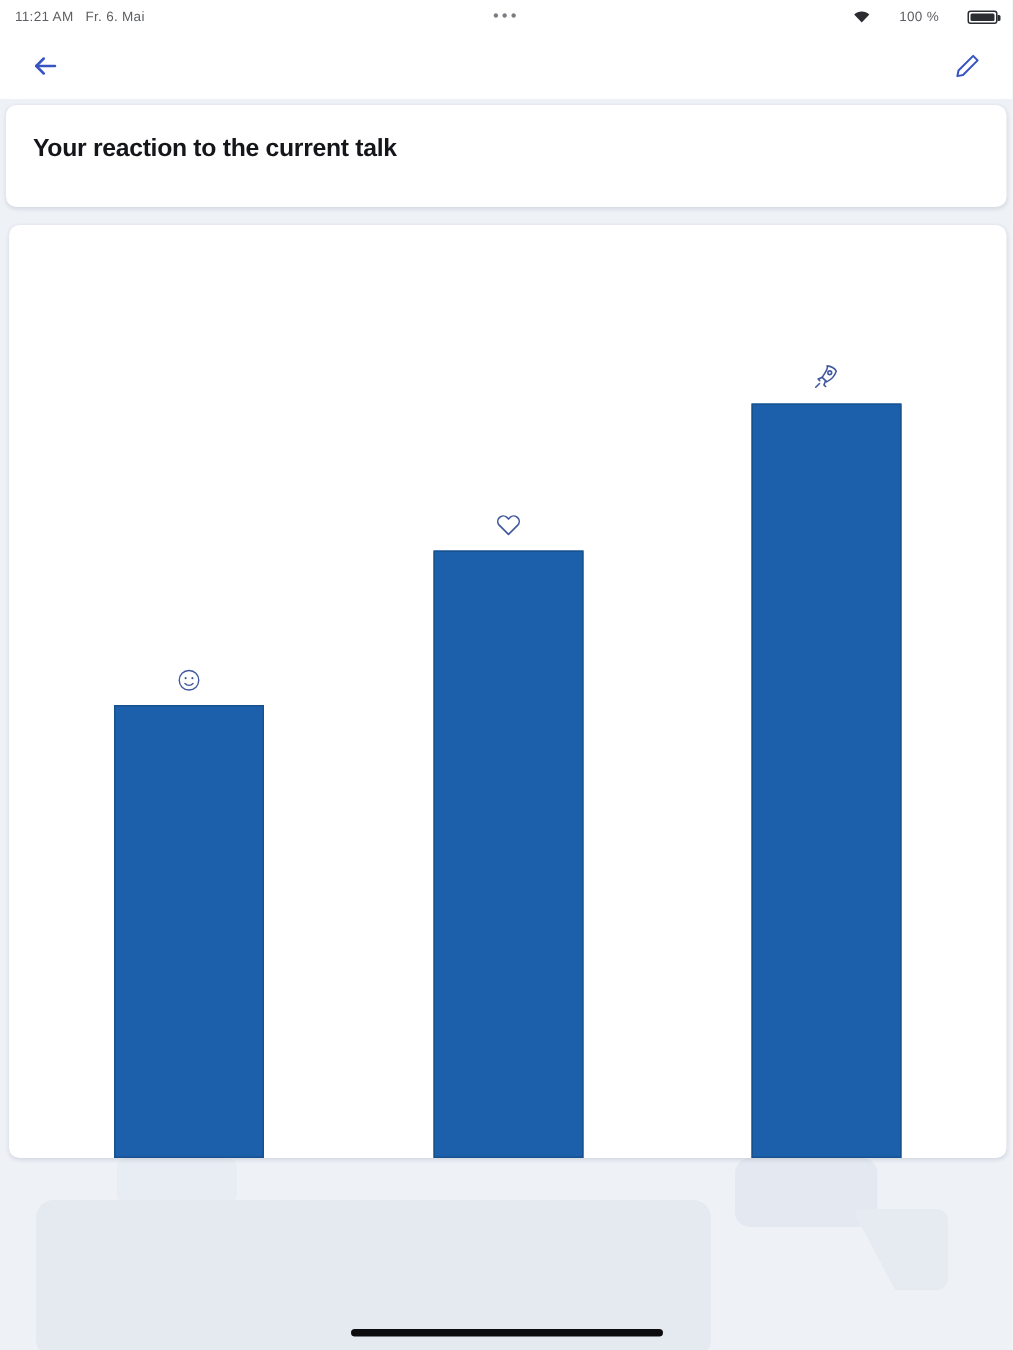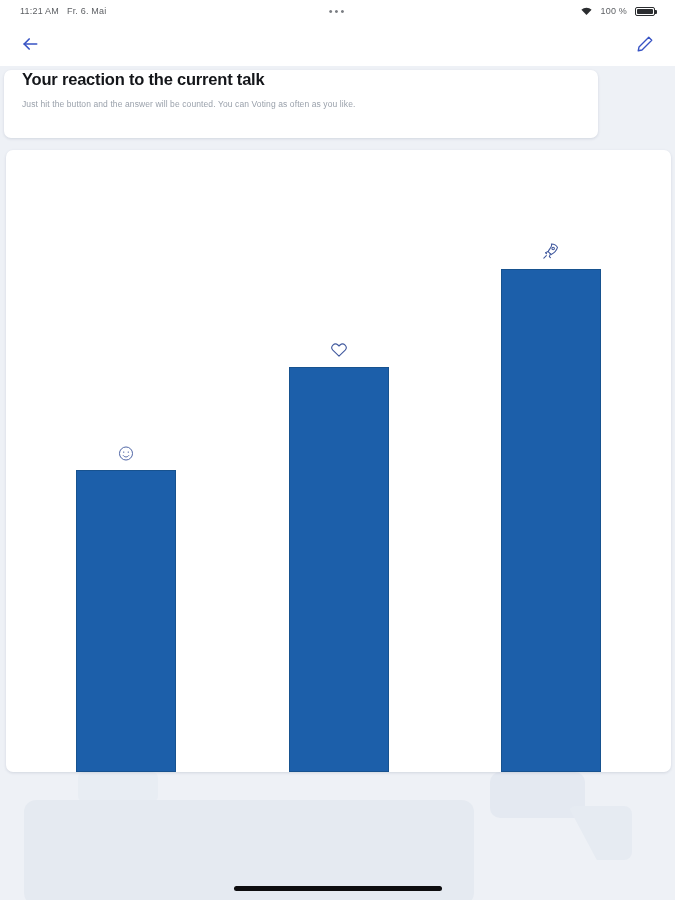--- a/index.html
+++ b/index.html
@@ -8,48 +8,48 @@
     font-family:"Liberation Sans", sans-serif;
     background:#eef1f6;
     overflow:hidden;
   }
   .screen { position:relative; width:675px; height:900px; background:#eef1f6; }
 
   
   .statusbar{
     position:absolute; top:0; left:0; width:675px; height:22px;
     display:flex; align-items:center; background:#ffffff;
-    padding:0 20px; font-size:9px; color:#5c5f63; letter-spacing:.2px;
+    padding:0 10px; font-size:9px; color:#5c5f63; letter-spacing:.2px;
   }
   .sb-left{ display:flex; align-items:center; gap:8px; }
   .sb-center{ position:absolute; left:0; right:0; text-align:center;
               font-size:11px; letter-spacing:2px; color:#7a7d82; pointer-events:none; }
-  .sb-right{ margin-left:auto; display:flex; align-items:flex-end; gap:8px; z-index:2; }
+  .sb-right{ margin-left:auto; display:flex; align-items:flex-end; gap:19px; z-index:2; }
   .wifi{ width:11px; height:9px; display:block; }
   .battery{ width:20px; height:9px; border:1px solid #2b2d30; border-radius:2px;
             position:relative; background:#ffffff; padding:1px; }
   .battery::after{ content:""; position:absolute; right:-3px; top:2px; width:2px; height:4px;
                    background:#2b2d30; border-radius:0 1px 1px 0; }
   .battery i{ display:block; height:100%; width:100%; background:#2b2d30; border-radius:1px; }
 
   
   .navbar{
     position:absolute; top:22px; left:0; width:675px; height:44px;
     background:#ffffff; display:flex; align-items:center;
     justify-content:space-between; padding:0 16px;
   }
   .nav-btn{ width:28px; height:28px; display:flex; align-items:center; justify-content:center;
             color:#3753c4; cursor:pointer; }
 
   
   .header-card{
-    position:absolute; top:70px; left:4px; width:594px; height:68px;
+    position:absolute; top:70px; left:4px; width:667px; height:68px;
     background:#ffffff; border-radius:7px;
     box-shadow:0 1px 3px rgba(22,40,80,.13);
-    padding:0 18px 0 18px;
+    padding:20px 18px 0 18px;
   }
   .card-title{ font-size:16.5px; font-weight:bold; color:#14161a; letter-spacing:-.2px; }
   .card-sub{ margin-top:10px; font-size:8.5px; color:#9aa1ab; letter-spacing:.1px; }
 
   .chart-card{
     position:absolute; top:150px; left:6px; width:665px; height:622px;
     background:#ffffff; border-radius:7px;
     box-shadow:0 1px 3px rgba(22,40,80,.13);
     overflow:hidden;
   }
@@ -126,21 +126,20 @@
     </div>
     <div class="nav-btn">
       <svg width="18" height="18" viewBox="0 0 24 24" fill="none" stroke="#3753c4" stroke-width="1.8" stroke-linecap="round" stroke-linejoin="round">
         <path d="M17 3 21 7 8 20 3 21 4 16 17 3z"></path>
       </svg>
     </div>
   </div>
 
   <div class="header-card">
     <div class="card-title">Your reaction to the current talk</div>
-    <div class="card-sub">Just hit the button and the answer will be counted. You can Voting as often as you like.</div>
   </div>
 
   <div class="chart-card">
     <div class="plot">
 
       <div class="bar-group" style="left:70px; width:100px; height:622px;">
         <div class="bar" style="height:302px;"></div>
         <div class="bar-topicon" style="bottom:310px;">
           <svg width="17" height="17" viewBox="0 0 24 24" fill="none" stroke="#41599e" stroke-width="1.3">
             <circle cx="12" cy="12" r="9.2"></circle>

